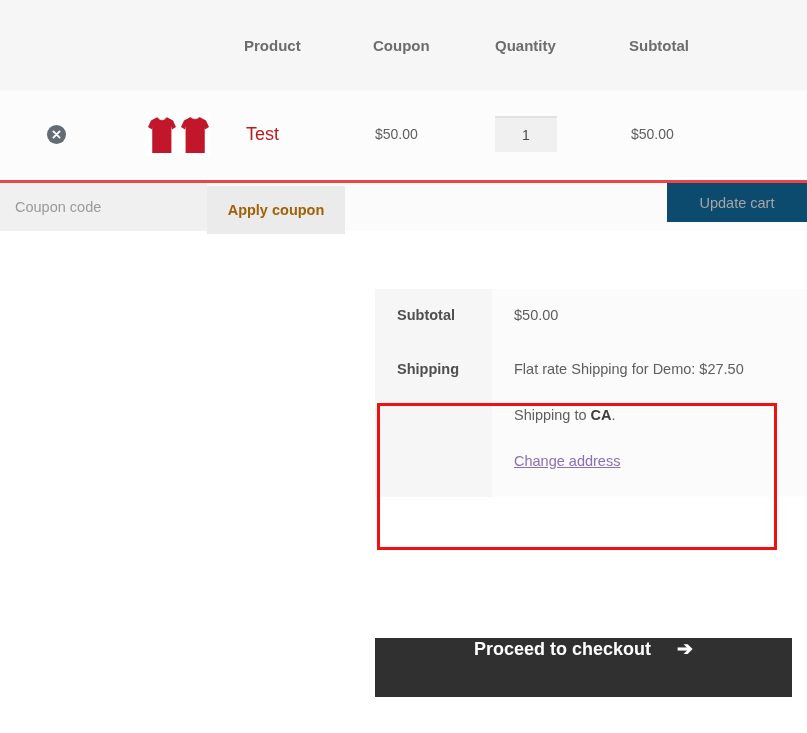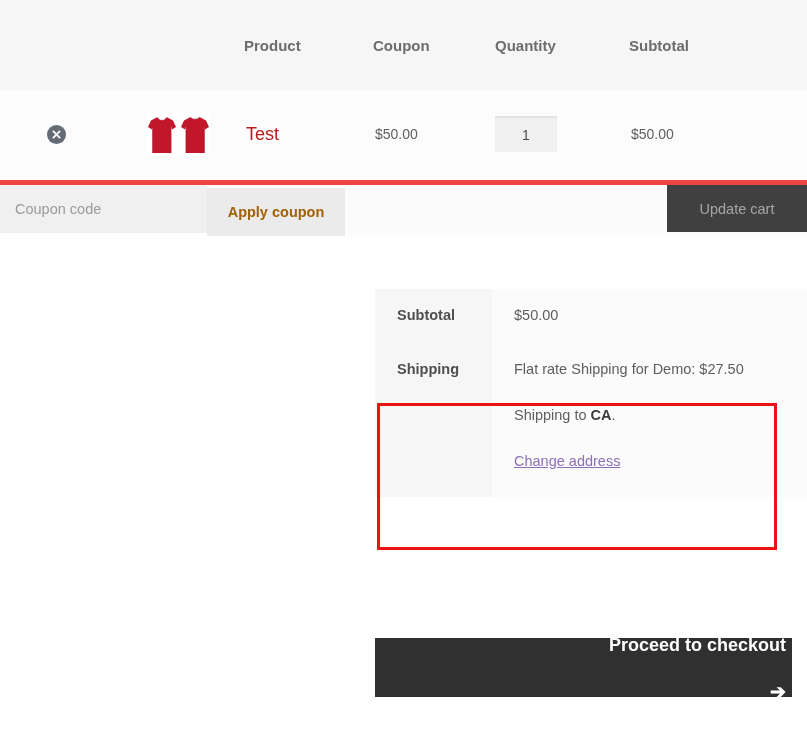--- a/index.html
+++ b/index.html
@@ -105,21 +105,21 @@
     cursor: text;
   }
 
   
   .coupon-row {
     position: relative;
     width: 807px;
     height: 48px;
     margin-top: 2px;
     background: #fbfbfb;
-    border-top: 5px solid #ef4444;
+    border-top: 3px solid #ef4444;
   }
   .coupon-input {
     position: absolute;
     left: 0; top: 0;
     width: 207px;
     height: 48px;
     background: #f0f0f0;
     border: none;
     box-sizing: border-box;
     padding-left: 15px;
@@ -139,22 +139,22 @@
     font-family: "Liberation Sans", sans-serif;
     font-size: 14.5px;
     font-weight: 700;
     color: #a16207;
     cursor: pointer;
   }
   .update-cart {
     position: absolute;
     right: 0; top: 0;
     width: 140px;
-    height: 47px;
-    background: #404040;
+    height: 39px;
+    background: #0c4a6e;
     border: none;
     font-family: "Liberation Sans", sans-serif;
     font-size: 14.5px;
     color: #a6a6a6;
     cursor: default;
   }
 
   
   .totals-wrap {
     position: absolute;
@@ -236,24 +236,23 @@
     width: 417px;
     height: 59px;
     background: #303030;
     border: none;
     color: #ffffff;
     font-family: "Liberation Sans", sans-serif;
     font-size: 18px;
     font-weight: 700;
     cursor: pointer;
     display: flex;
-    align-items: flex-end;
+    align-items: flex-start;
     justify-content: center;
     gap: 26px;
-    flex-direction: column;
   }
   .arrow-glyph { font-size: 19px; line-height: 1; }
 </style>
 </head>
 <body>
 
 <table class="cart-table">
   <colgroup>
     <col class="col-remove">
       <col class="col-thumb">

